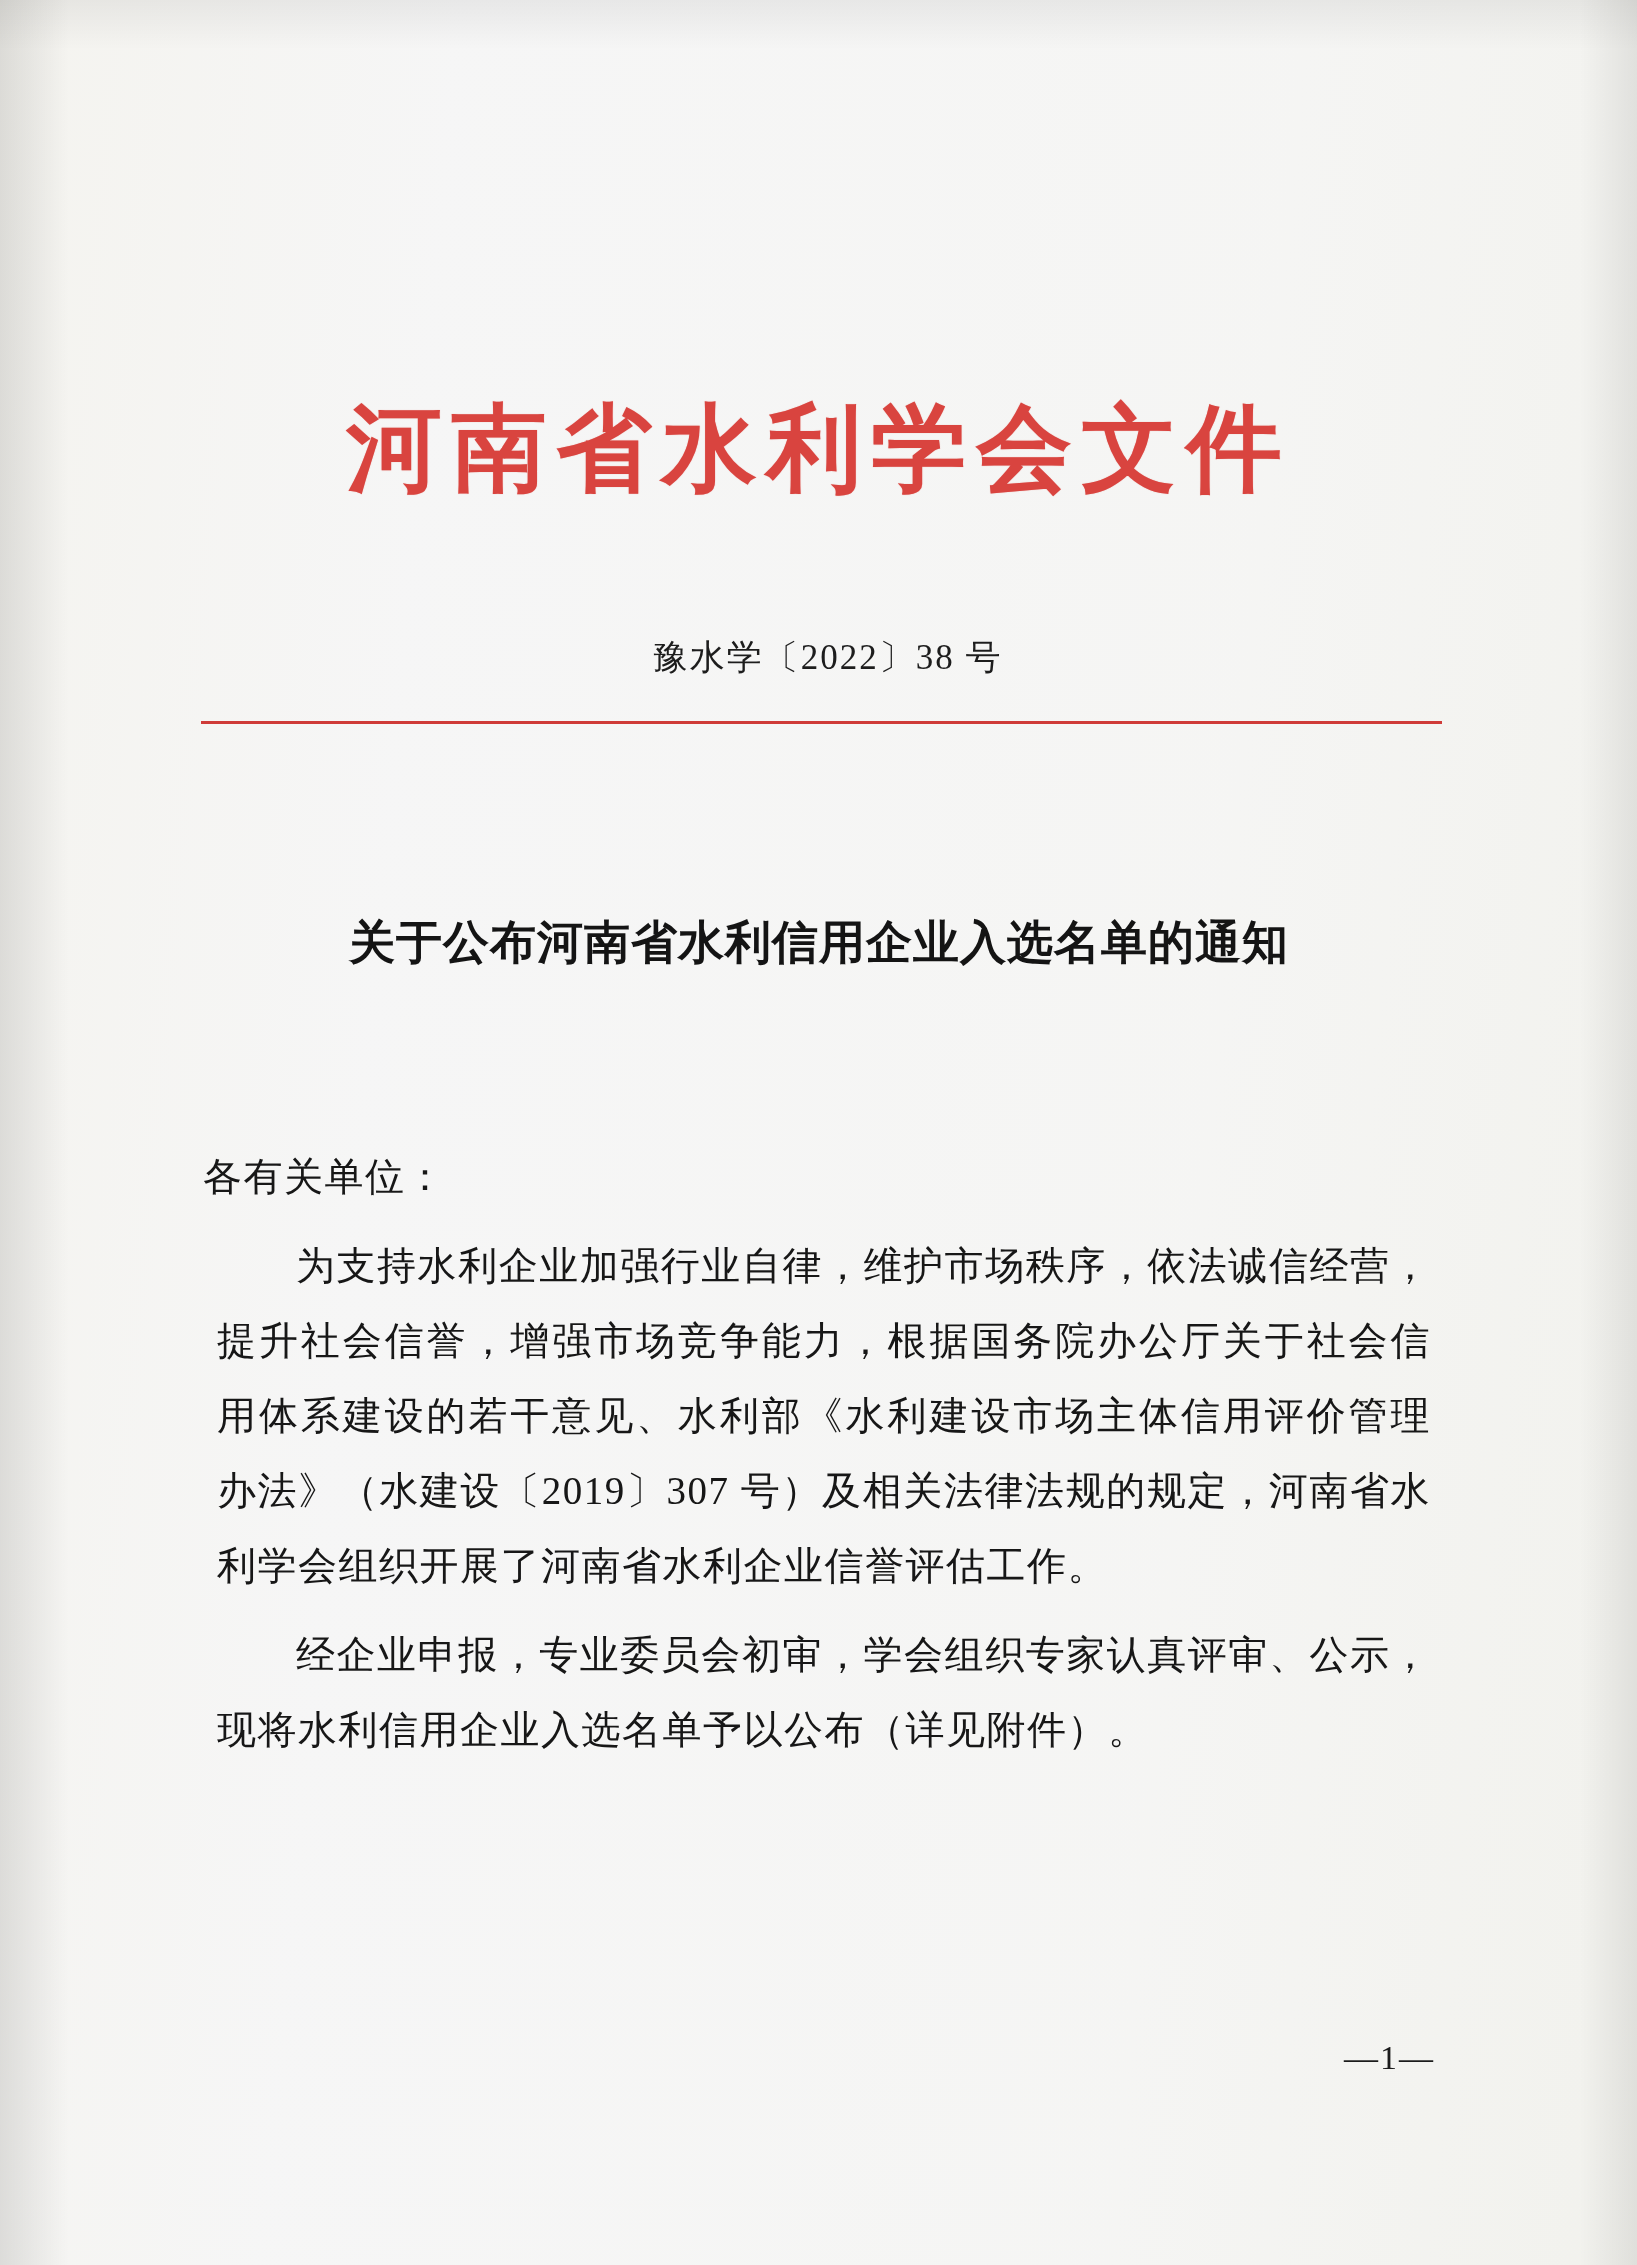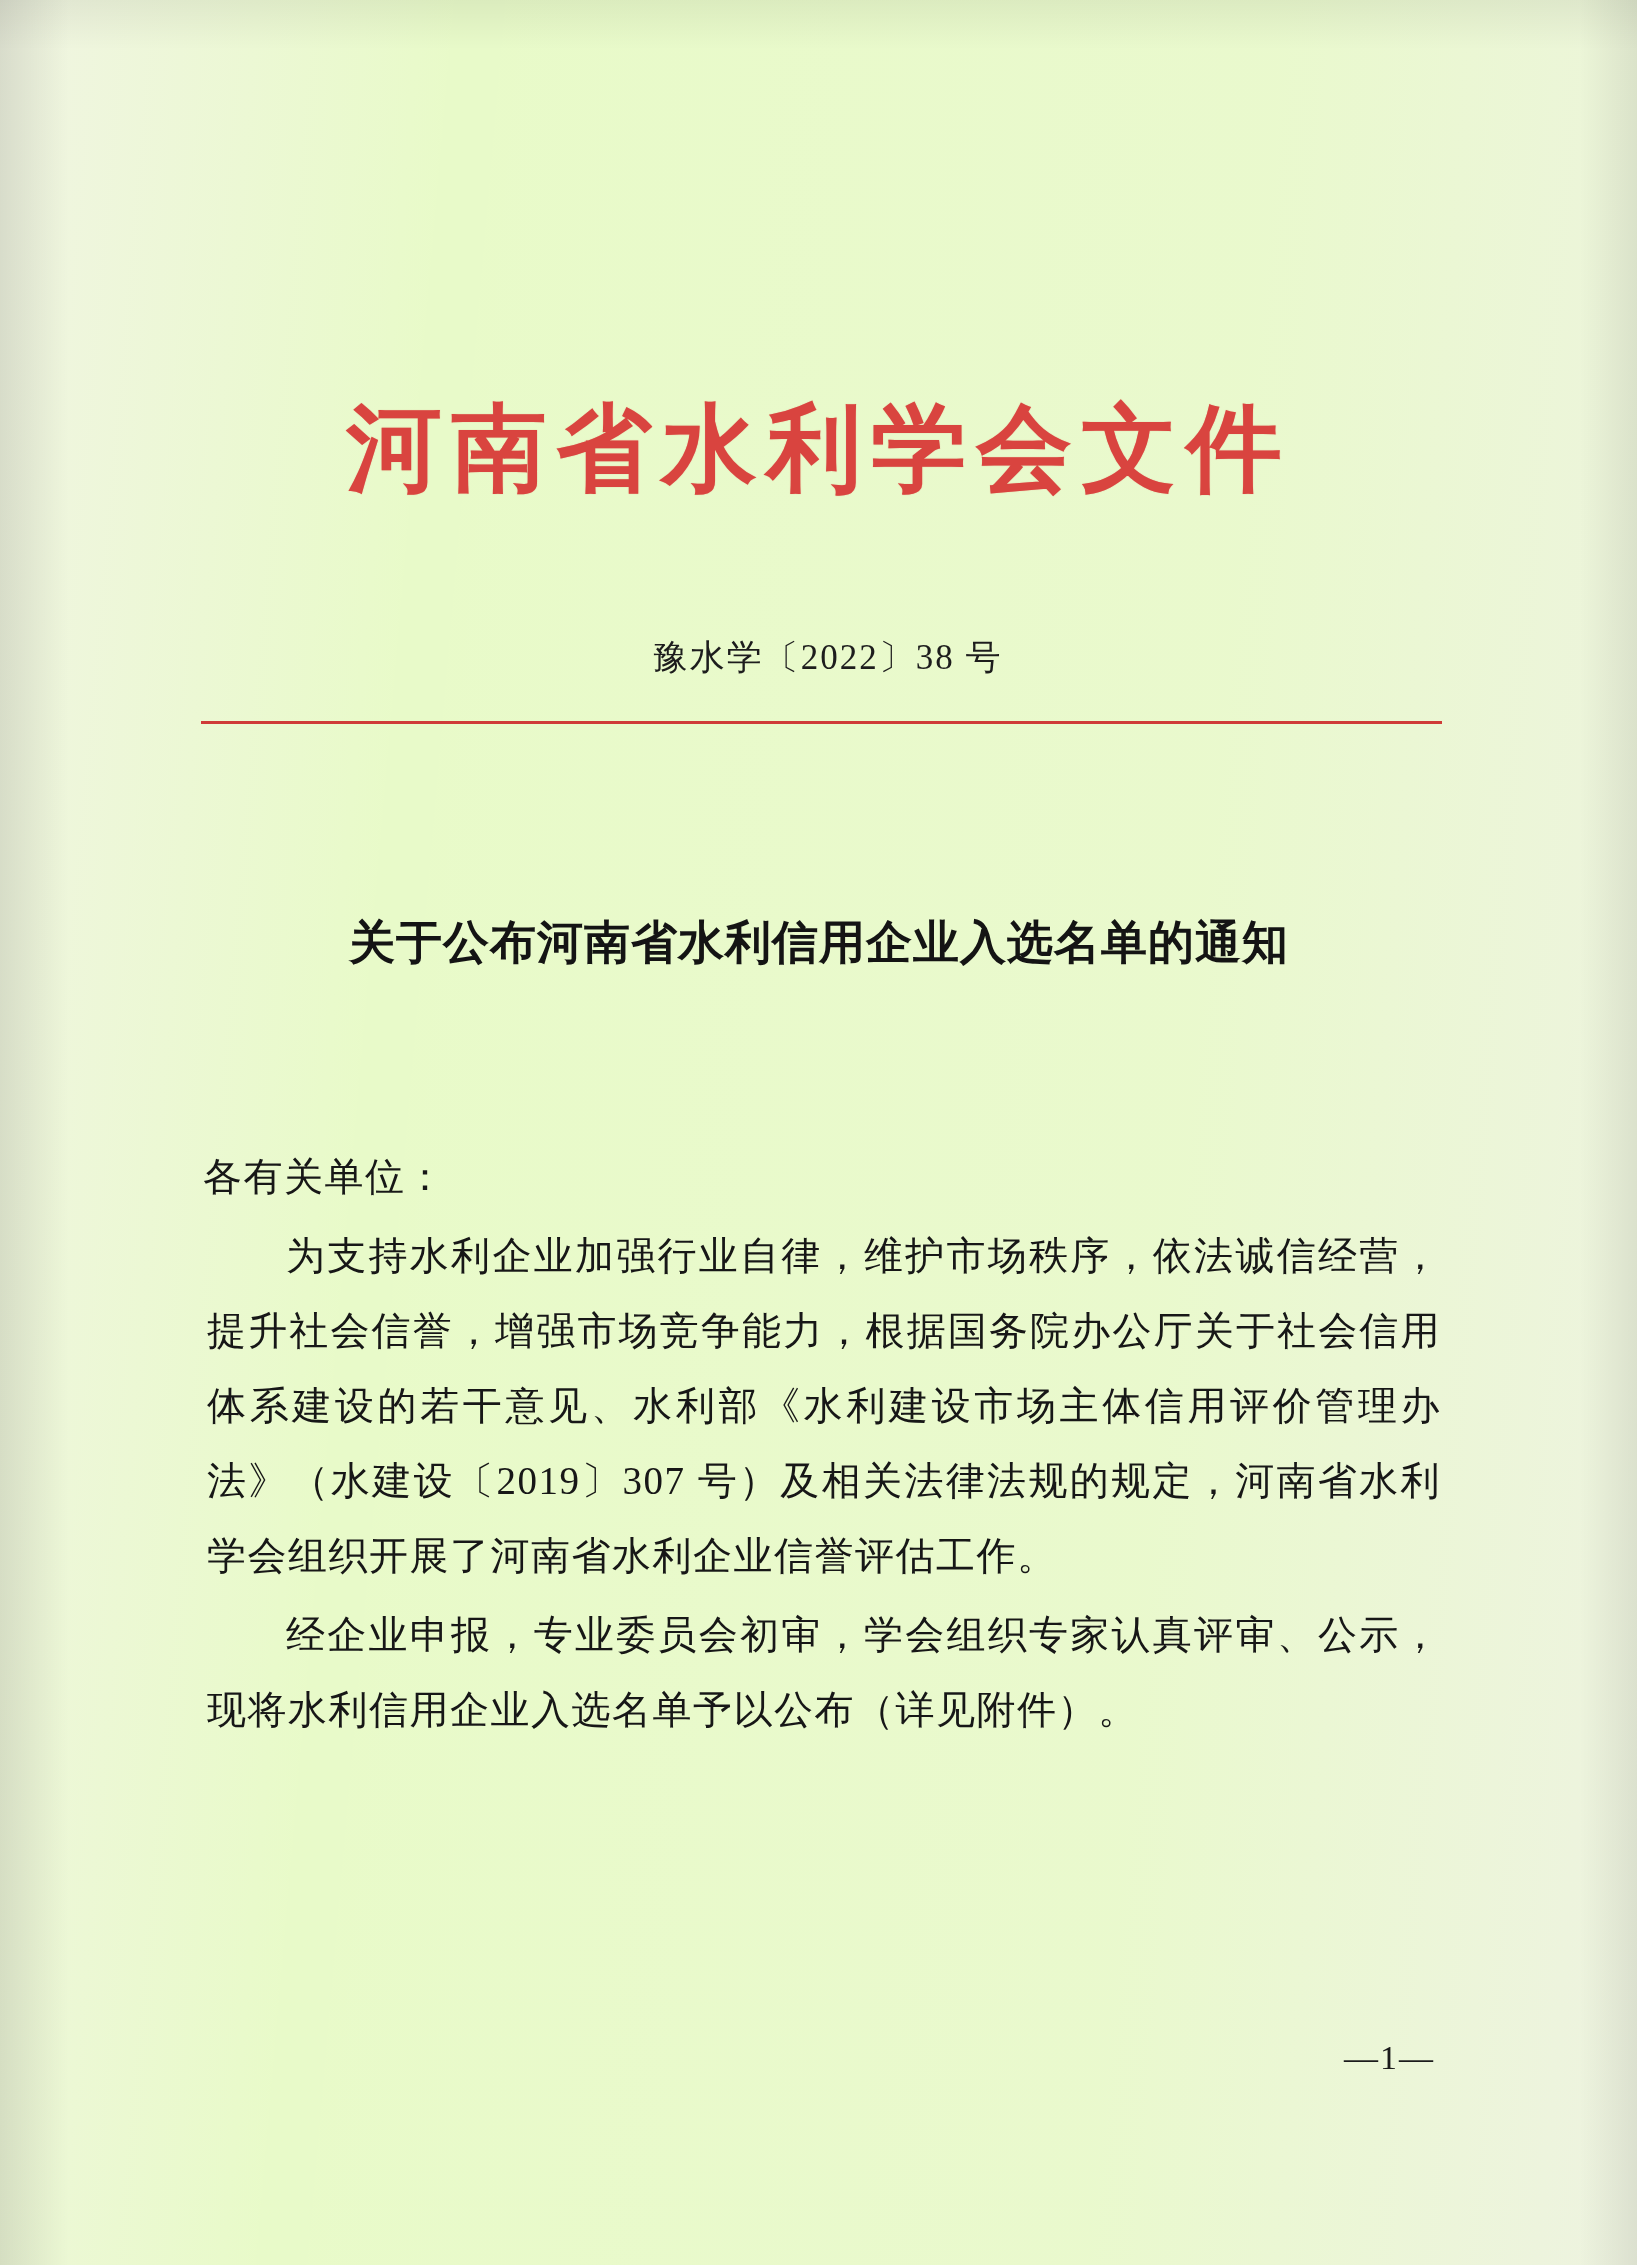--- a/index.html
+++ b/index.html
@@ -8,21 +8,21 @@
     background: #ffffff;
   }
   body {
     font-family: "Liberation Serif", "DejaVu Serif", serif;
   }
   .page {
     position: relative;
     width: 1638px;
     height: 2265px;
     margin: 0 auto;
-    background: #bef264;
+    background: #e5e5e5;
     overflow: hidden;
   }
   
   .paper-tint {
     position: absolute;
     inset: 0;
     background:
       linear-gradient(95deg, rgba(246,245,240,0.9) 0%, rgba(255,255,255,0.65) 25%, rgba(252,252,250,0.7) 70%, rgba(243,243,238,0.9) 100%);
     pointer-events: none;
   }
@@ -87,21 +87,21 @@
     color: #171717;
     letter-spacing: 1.5px;
     text-align: justify;
     font-family: "Liberation Serif", "DejaVu Serif", serif;
   }
   .salutation {
     margin: 0 0 2px 0;
     font-family: Liberation Serif, serif;
   }
   .para {
-    margin: 4px;
+    margin: 14px;
     text-indent: 79px;
   }
   .page-number {
     position: absolute;
     right: 203px;
     top: 2039px;
     font-size: 34px;
     color: #1b1b1b;
     letter-spacing: 2px;
     font-family: "Liberation Serif", "DejaVu Serif", serif;

